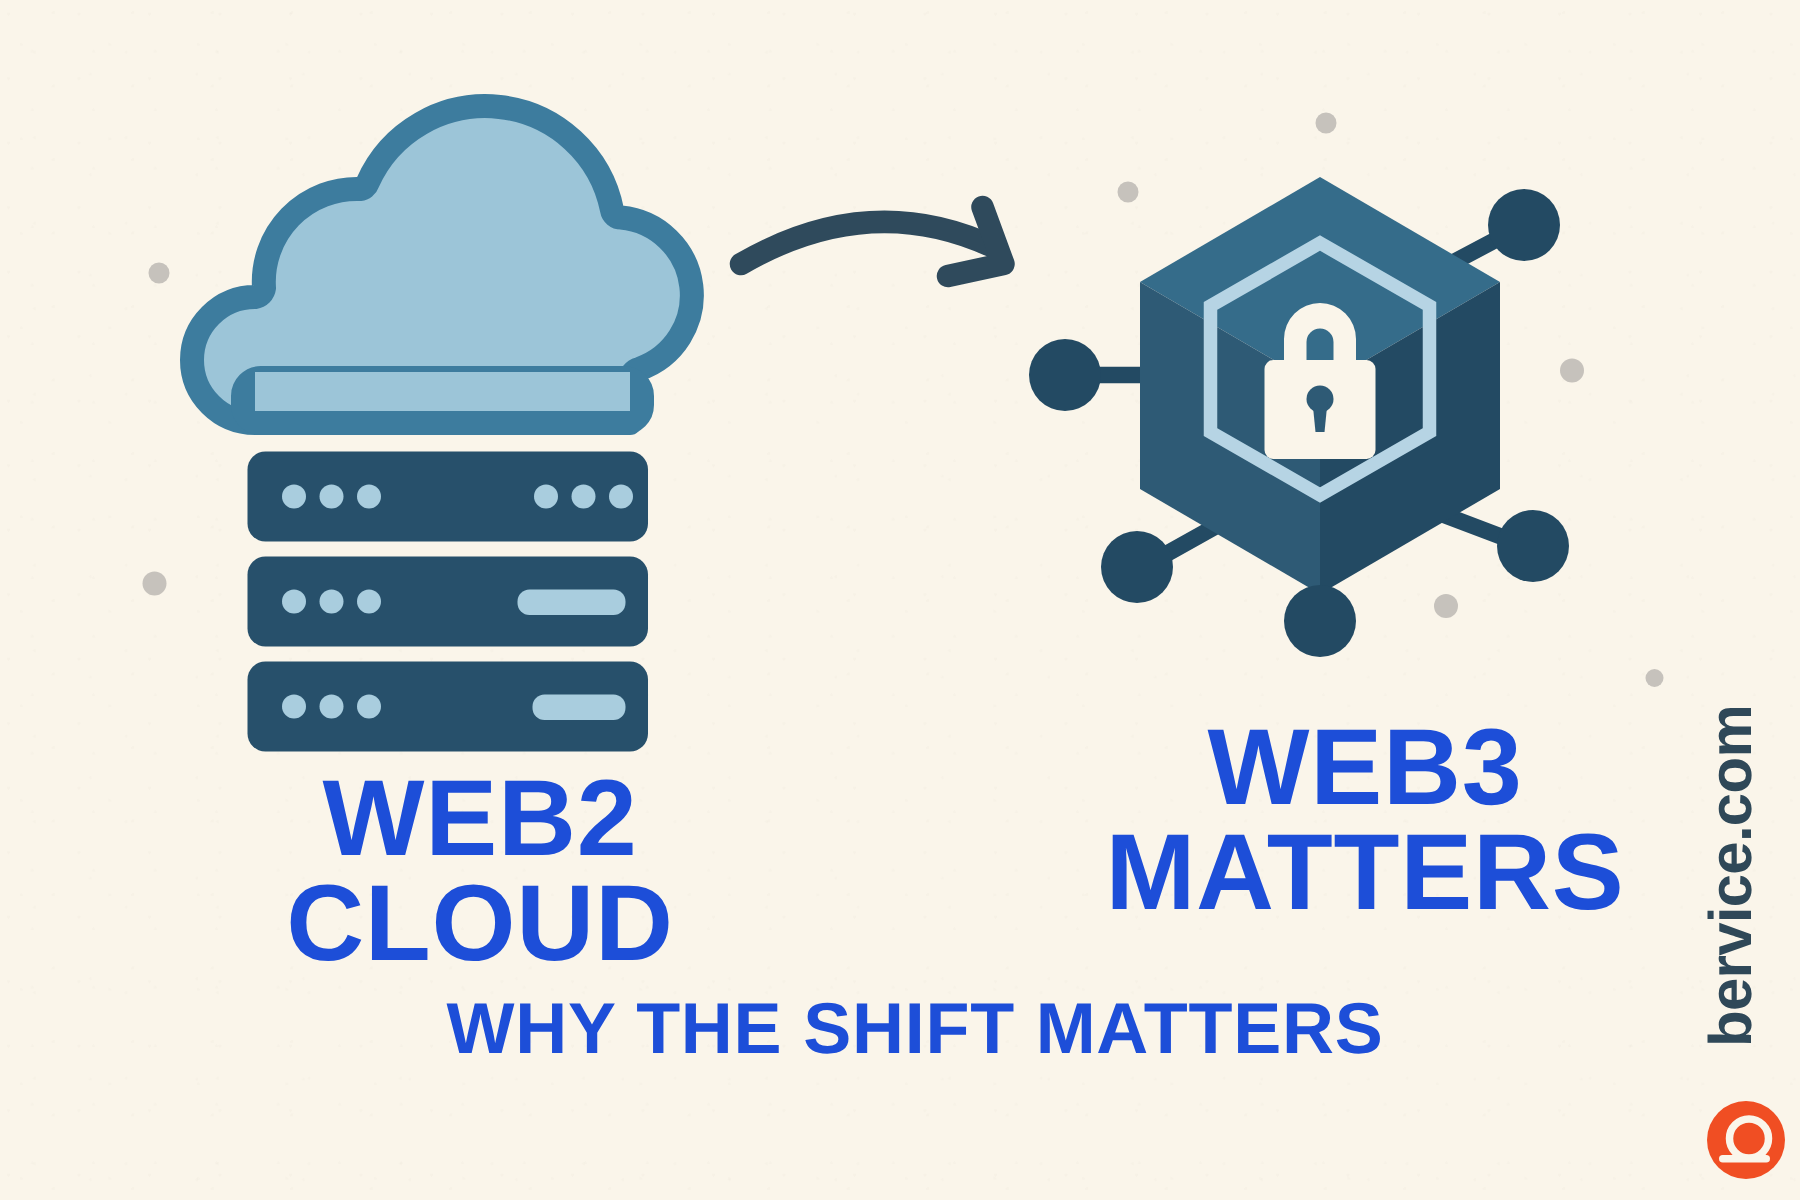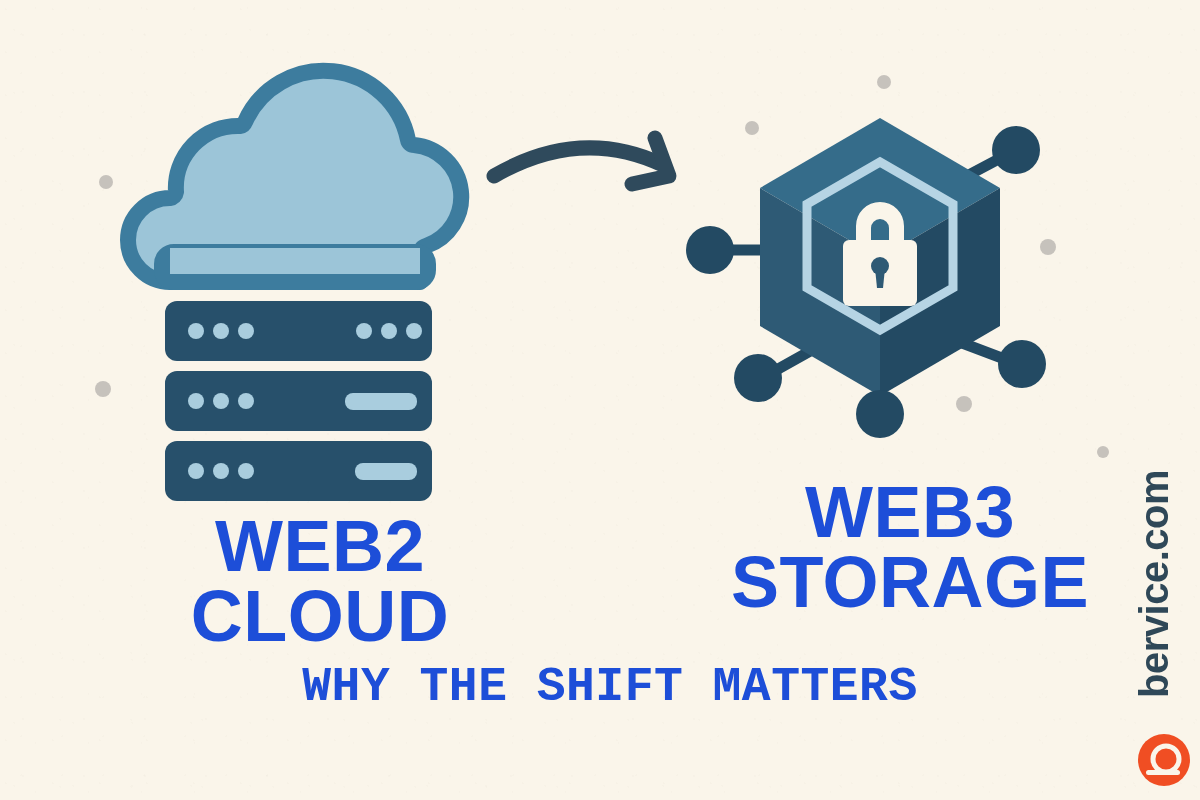--- a/index.html
+++ b/index.html
@@ -74,21 +74,20 @@
     width: 420px;
     font-size: 72px;
   }
 
   #subtitle-label {
     left: 160px;
     top: 664px;
     width: 900px;
     font-size: 48px;
     letter-spacing: 0.5px;
-    font-family: Liberation Mono, monospace;
   }
 
   
   .brand-wrap {
     position: absolute;
     right: 6px;
     top: 470px;
     width: 62px;
     height: 330px;
   }
@@ -217,21 +216,21 @@
         <circle cx="1022" cy="364" r="24"></circle>
         <circle cx="880" cy="414" r="24"></circle>
       </g>
     </g>
   </svg>
 
   <div class="label" id="web2-label">WEB2
 CLOUD</div>
 
   <div class="label" id="web3-label">WEB3
-STORAGE</div>
+MATTERS</div>
 
   <div class="label" id="subtitle-label">WHY THE SHIFT MATTERS</div>
 
   <div class="brand-wrap">
     <div class="brand-text">bervice.com</div>
     <svg class="brand-logo" viewBox="0 0 56 56">
       <circle cx="28" cy="28" r="26" fill="#F04E23"></circle>
       <g transform="rotate(-90 28 28)">
         <circle cx="29" cy="30" r="13" fill="none" stroke="#FAF5EA" stroke-width="5"></circle>
         <rect x="13" y="10" width="5" height="34" rx="2.5" fill="#FAF5EA"></rect>

